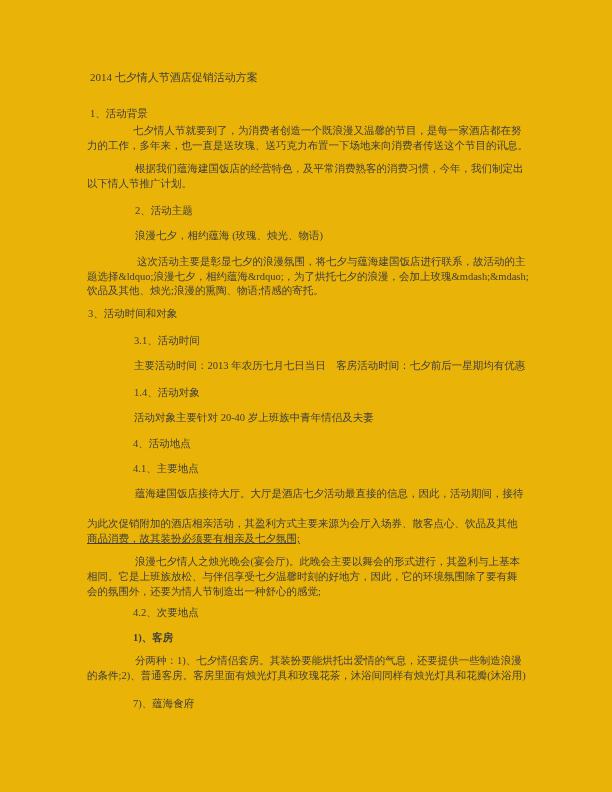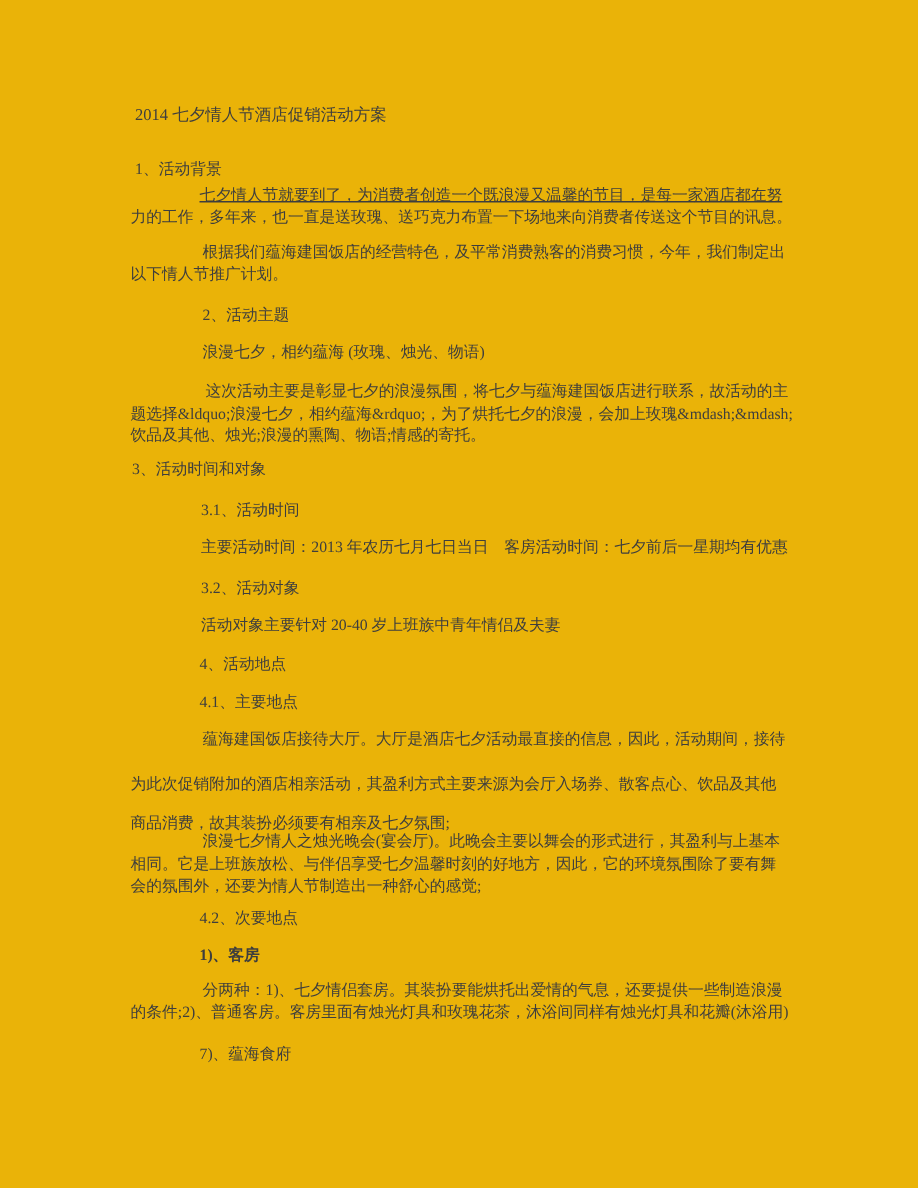--- a/index.html
+++ b/index.html
@@ -22,42 +22,42 @@
   }
   .title { font-size: 11px; }
 </style>
 </head>
 <body>
 
 <div class="page">
   <div class="ln title" style="left:90px;  top:70px;">2014 七夕情人节酒店促销活动方案</div>
 
   <div class="ln" style="left:90px;  top:106px;">1、活动背景</div>
-  <div class="ln" style="left:133px; top:123px;text-decoration:underline;">七夕情人节就要到了，为消费者创造一个既浪漫又温馨的节目，是每一家酒店都在努</div>
+  <div class="ln" style="left:133px; top:123px;">七夕情人节就要到了，为消费者创造一个既浪漫又温馨的节目，是每一家酒店都在努</div>
   <div class="ln" style="left:87px;  top:138px;">力的工作，多年来，也一直是送玫瑰、送巧克力布置一下场地来向消费者传送这个节目的讯息。</div>
   <div class="ln" style="left:135px; top:161px;">根据我们蕴海建国饭店的经营特色，及平常消费熟客的消费习惯，今年，我们制定出</div>
   <div class="ln" style="left:87px;  top:176px;">以下情人节推广计划。</div>
 
   <div class="ln" style="left:135px; top:203px;">2、活动主题</div>
   <div class="ln" style="left:135px; top:228px;">浪漫七夕，相约蕴海 (玫瑰、烛光、物语)</div>
   <div class="ln" style="left:137px; top:254px;">这次活动主要是彰显七夕的浪漫氛围，将七夕与蕴海建国饭店进行联系，故活动的主</div>
   <div class="ln" style="left:87px;  top:269px;">题选择&amp;ldquo;浪漫七夕，相约蕴海&amp;rdquo;，为了烘托七夕的浪漫，会加上玫瑰&amp;mdash;&amp;mdash;</div>
   <div class="ln" style="left:87px;  top:283px;">饮品及其他、烛光;浪漫的熏陶、物语;情感的寄托。</div>
 
   <div class="ln" style="left:88px;  top:306px;text-align:center;">3、活动时间和对象</div>
   <div class="ln" style="left:134px; top:333px;">3.1、活动时间</div>
   <div class="ln" style="left:134px; top:358px;">主要活动时间：2013 年农历七月七日当日　客房活动时间：七夕前后一星期均有优惠</div>
-  <div class="ln" style="left:134px; top:385px;">3.2、活动对象</div>
+  <div class="ln" style="left:134px; top:385px;">1.4、活动对象</div>
   <div class="ln" style="left:134px; top:410px;">活动对象主要针对 20-40 岁上班族中青年情侣及夫妻</div>
 
   <div class="ln" style="left:133px; top:436px;">4、活动地点</div>
   <div class="ln" style="left:133px; top:461px;">4.1、主要地点</div>
   <div class="ln" style="left:135px; top:486px;">蕴海建国饭店接待大厅。大厅是酒店七夕活动最直接的信息，因此，活动期间，接待</div>
   <div class="ln" style="left:87px;  top:516px;">为此次促销附加的酒店相亲活动，其盈利方式主要来源为会厅入场券、散客点心、饮品及其他</div>
-  <div class="ln" style="left:87px;  top:542px;">商品消费，故其装扮必须要有相亲及七夕氛围;</div>
+  <div class="ln" style="left:87px;  top:531px;text-decoration:underline;">商品消费，故其装扮必须要有相亲及七夕氛围;</div>
   <div class="ln" style="left:87px;  top:569px;">相同。它是上班族放松、与伴侣享受七夕温馨时刻的好地方，因此，它的环境氛围除了要有舞</div>
   <div class="ln" style="left:135px; top:554px;">浪漫七夕情人之烛光晚会(宴会厅)。此晚会主要以舞会的形式进行，其盈利与上基本</div>
   <div class="ln" style="left:87px;  top:584px;">会的氛围外，还要为情人节制造出一种舒心的感觉;</div>
 
   <div class="ln" style="left:133px; top:605px;">4.2、次要地点</div>
   <div class="ln" style="left:133px; top:630px;font-weight:bold;">1)、客房</div>
   <div class="ln" style="left:135px; top:653px;">分两种：1)、七夕情侣套房。其装扮要能烘托出爱情的气息，还要提供一些制造浪漫</div>
   <div class="ln" style="left:87px;  top:668px;">的条件;2)、普通客房。客房里面有烛光灯具和玫瑰花茶，沐浴间同样有烛光灯具和花瓣(沐浴用)</div>
   <div class="ln" style="left:133px; top:696px;">7)、蕴海食府</div>
 </div>

